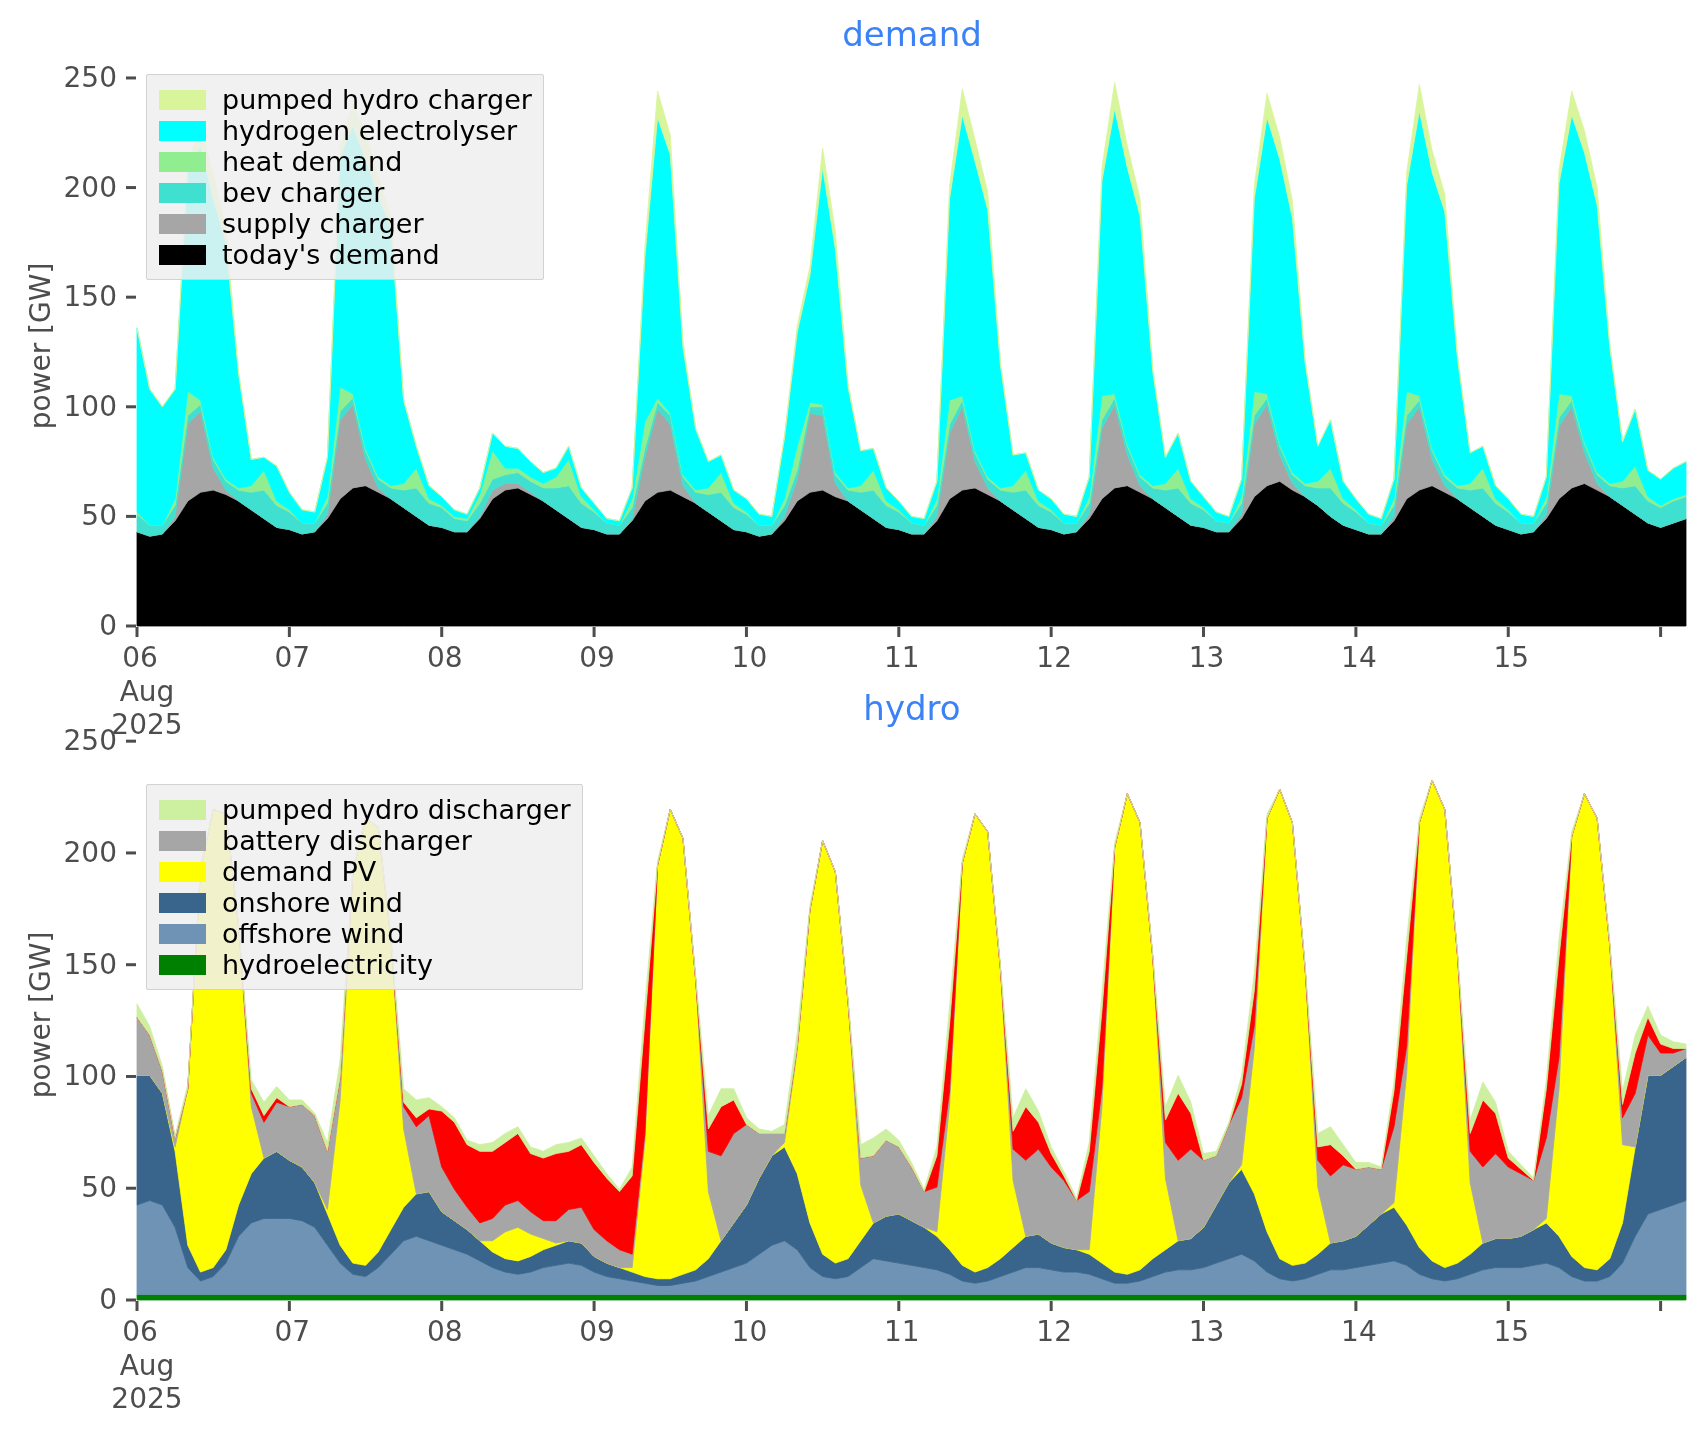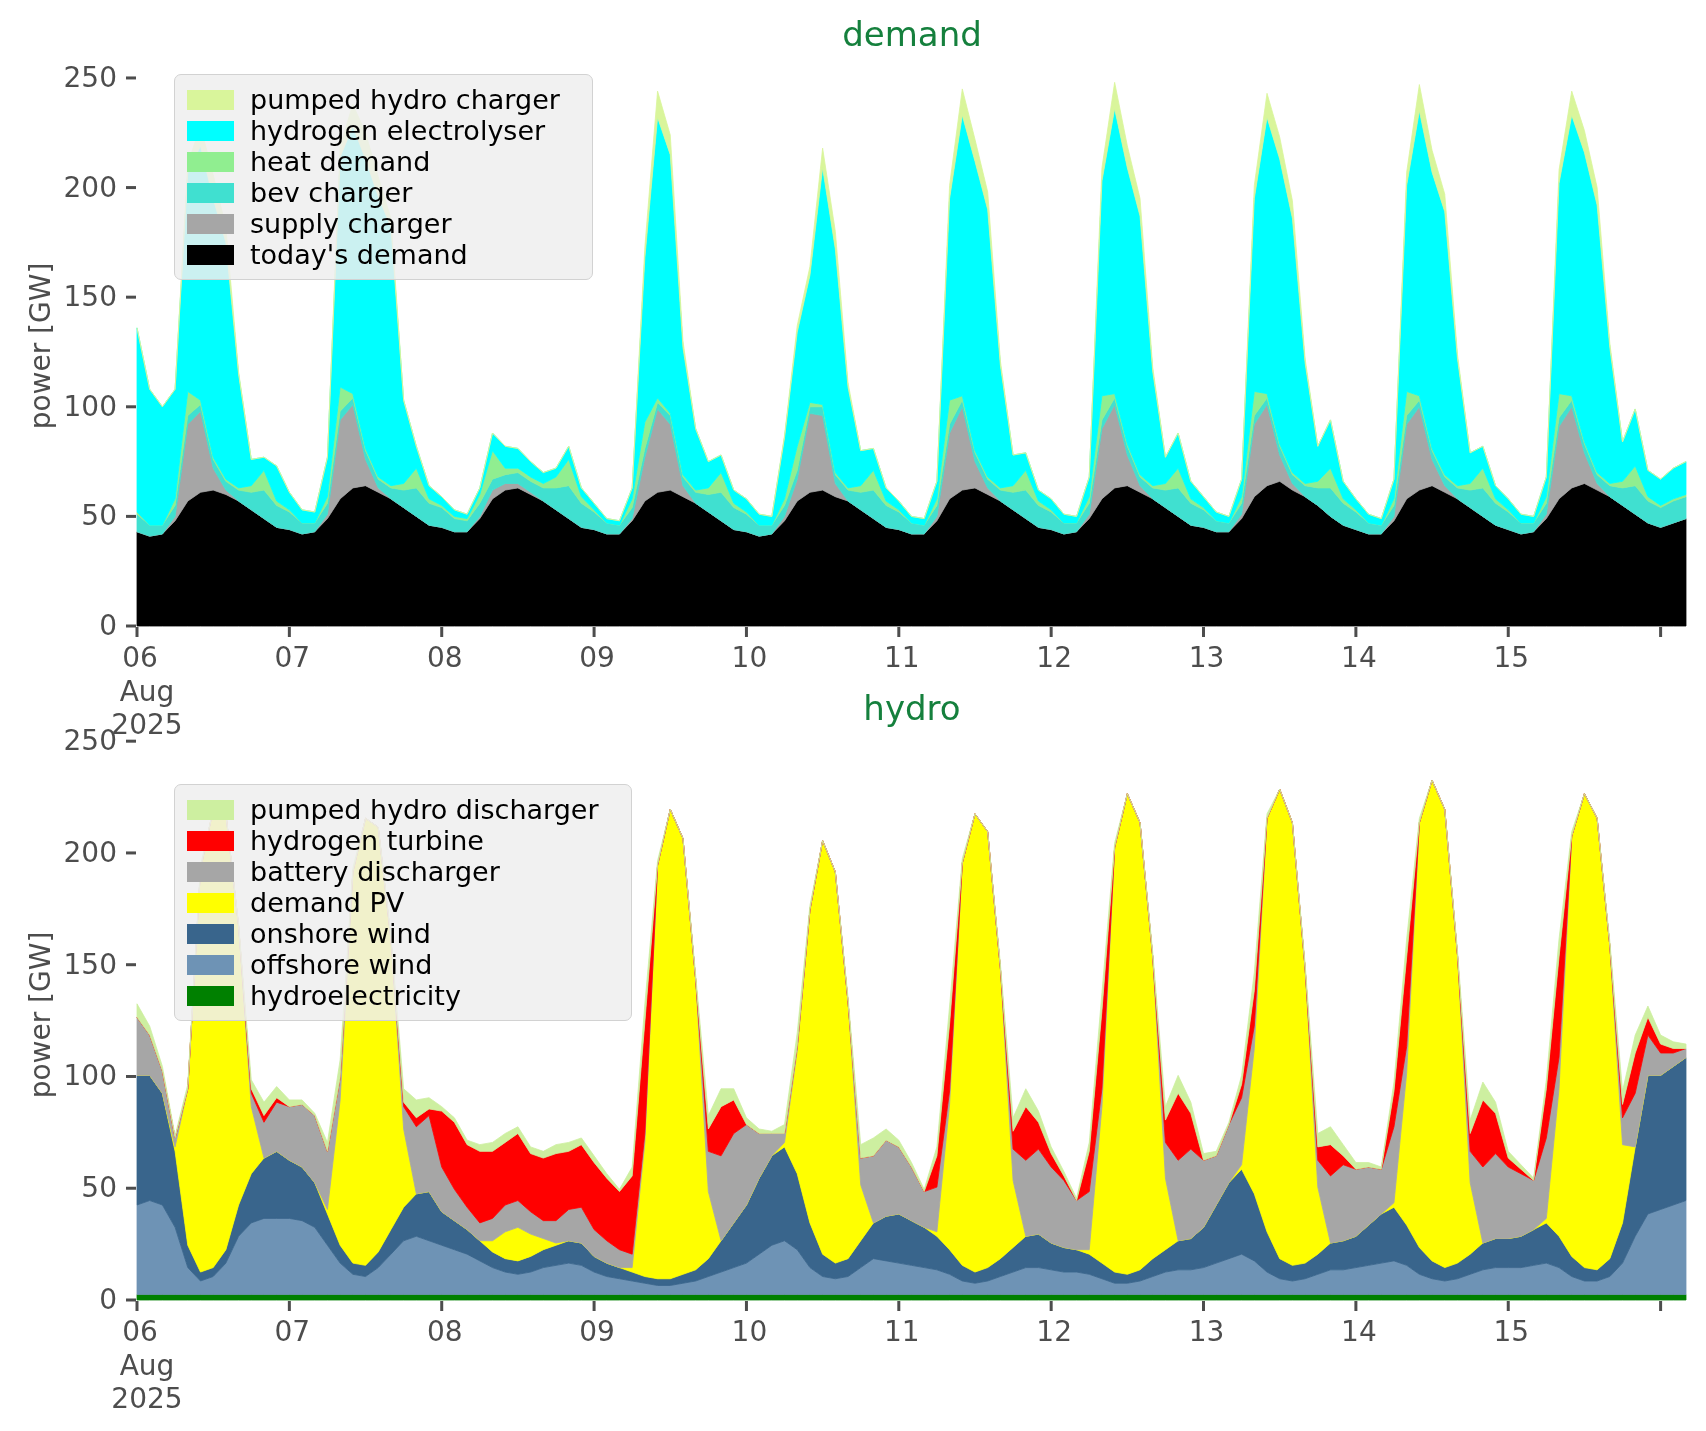--- a/index.html
+++ b/index.html
@@ -1,31 +1,31 @@
 <!DOCTYPE html>
 <html><head>
 <meta charset="utf-8">
 <style>
   html,body{margin:0;padding:0;background:#ffffff;}
   body{width:1706px;height:1431px;position:relative;overflow:hidden;
        font-family:"DejaVu Sans","Liberation Sans",sans-serif;}
   .fig{position:absolute;left:0;top:0;width:1706px;height:1431px;}
   #chart-svg{position:absolute;left:0;top:0;}
   .title{position:absolute;left:912px;transform:translateX(-50%);
-         font-size:34px;color:#15803d;white-space:nowrap;}
+         font-size:34px;color:#3b82f6;white-space:nowrap;}
   #demand-title{top:14px;}
   #supply-title{top:688px;}
   .ylab{position:absolute;left:40px;width:0;height:0;overflow:visible;}
   .ylab span{display:inline-block;transform:translate(-50%,-50%) rotate(-90deg);
              font-size:28px;color:#4d4d4d;white-space:nowrap;}
   #ylab1{top:346px;}
   #ylab2{top:1015px;}
   .legend{position:absolute;background:rgba(238,238,238,0.85);
-          border:1px solid #d2d2d2;border-radius:7px;padding:9px 32px 9px 12px;
-          z-index:5;margin-left:28px;}
+          border:1px solid #d2d2d2;border-radius:2px;padding:9px 11px 9px 12px;
+          z-index:5;}
   #legend1{left:146px;top:74px;}
   #legend2{left:146px;top:784px;}
   .legend-row{display:flex;align-items:center;height:31px;}
   .legend-swatch{width:47px;height:20px;margin-right:16px;flex:0 0 auto;}
   .legend-label{font-size:27px;color:#000;white-space:nowrap;line-height:31px;}
 </style>
 </head>
 <body>
 
 <div class="fig">
@@ -154,24 +154,20 @@
         <div class="legend-swatch" style="background: rgb(0, 0, 0);"></div>
         <div class="legend-label">today's demand</div>
       </div>
     </div>
   <div class="legend" id="legend2">
       <div class="legend-row">
         <div class="legend-swatch" style="background: rgb(205, 239, 160);"></div>
         <div class="legend-label">pumped hydro discharger</div>
       </div>
       <div class="legend-row">
-        <div class="legend-swatch" style="background: rgb(255, 0, 0);"></div>
-        <div class="legend-label">hydrogen turbine</div>
-      </div>
-      <div class="legend-row">
         <div class="legend-swatch" style="background: rgb(166, 166, 166);"></div>
         <div class="legend-label">battery discharger</div>
       </div>
       <div class="legend-row">
         <div class="legend-swatch" style="background: rgb(255, 255, 0);"></div>
         <div class="legend-label">demand PV</div>
       </div>
       <div class="legend-row">
         <div class="legend-swatch" style="background: rgb(57, 101, 140);"></div>
         <div class="legend-label">onshore wind</div>

